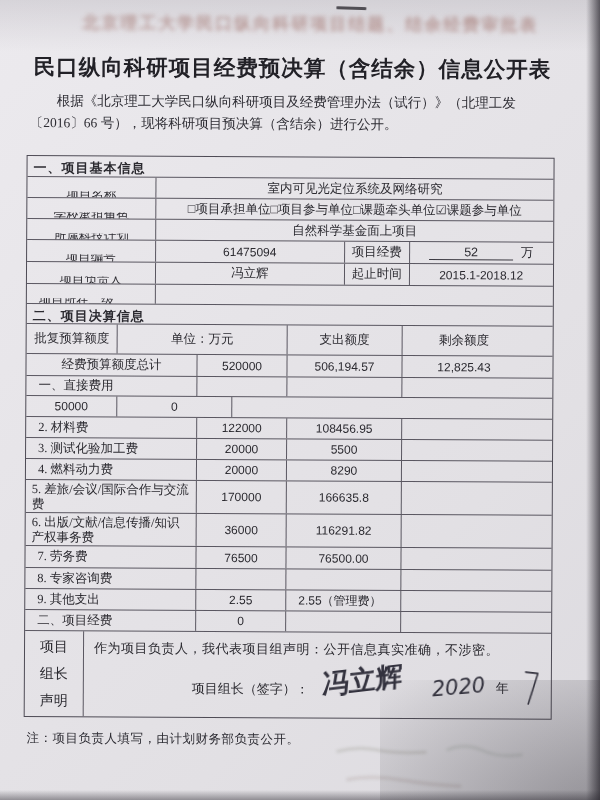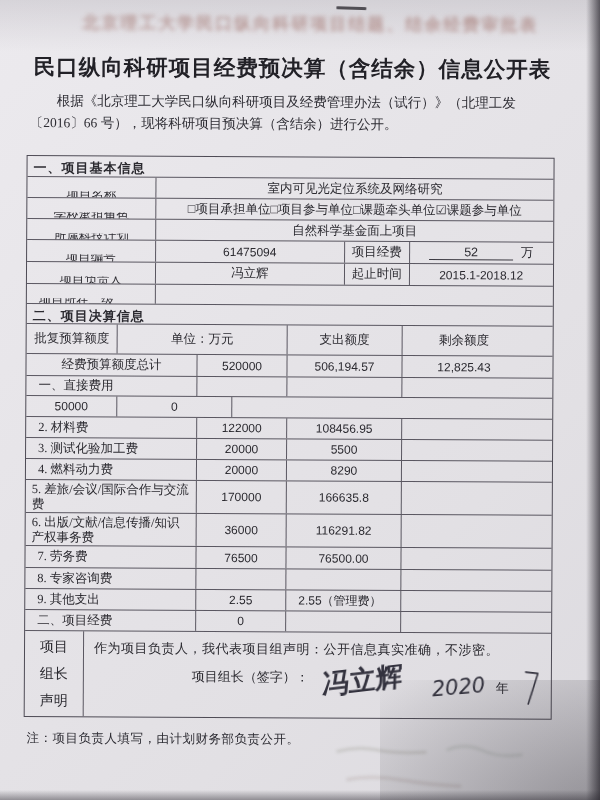--- a/index.html
+++ b/index.html
@@ -59,21 +59,21 @@
   .wrapLab{display:block;padding:2px 4px 2px 6px;line-height:15px;text-align:left;}
   .u52{display:inline-block;width:84px;border-bottom:1px solid #3c3a42;text-align:center;
     font-family:"Liberation Sans",sans-serif;margin-right:8px;}
 
   
   .decl{height:86px;}
   .declLab{width:58px;display:flex;flex-direction:column;align-items:center;
     justify-content:center;gap:9px;font-size:14px;}
   .declBody{flex:1;position:relative;}
   .stmt{position:absolute;left:10px;top:8px;font-size:13px;letter-spacing:0.5px;}
-  .signlab{position:absolute;left:108px;top:36px;font-size:13px;}
+  .signlab{position:absolute;left:108px;top:48px;font-size:13px;}
   .hand{color:#33323e;font-family:"DejaVu Sans",sans-serif;}
   .sig{position:absolute;left:238px;top:30px;font-size:27px;
     transform:rotate(-7deg) skewX(-8deg);filter:blur(0.3px);font-weight:bold;}
   .yr{position:absolute;left:348px;top:42px;font-size:21px;font-style:italic;
     transform:rotate(-5deg);filter:blur(0.2px);}
   .ylab{position:absolute;left:412px;top:46px;font-size:13px;}
   .mo{position:absolute;left:438px;top:38px;font-size:30px;font-weight:200;
     transform:scaleY(1.5) rotate(4deg);filter:blur(0.2px);z-index:5;}
 
   .note{position:absolute;left:30px;top:730px;font-size:12.5px;letter-spacing:0.5px;color:#2d2c33;}

